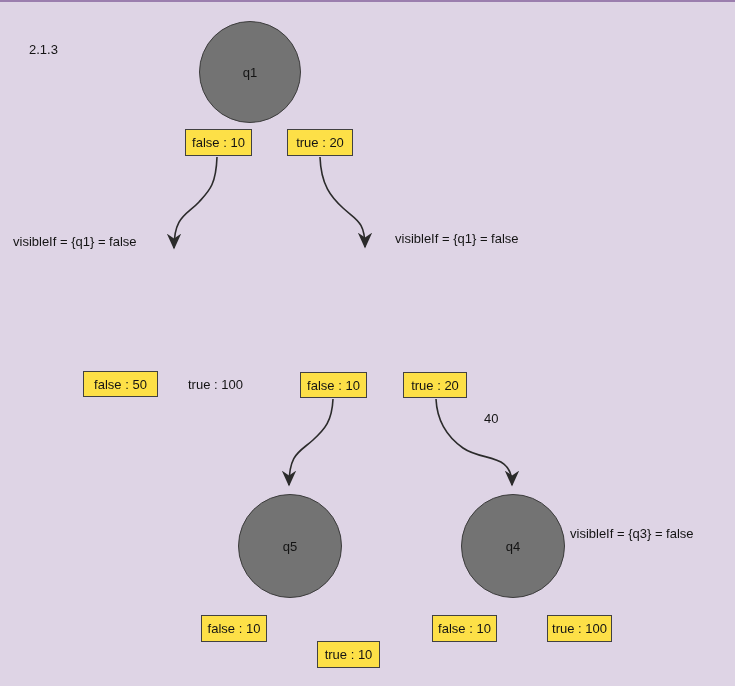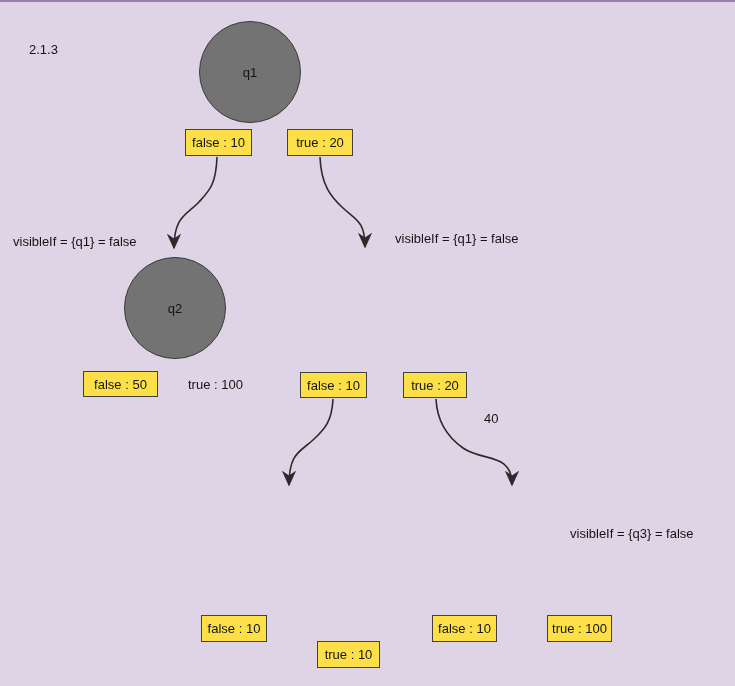--- a/index.html
+++ b/index.html
@@ -60,22 +60,25 @@
     <path d="M 320 155 C 321 183, 331 195, 343 206 C 356 218, 365 219, 365 245" fill="none" stroke="#2b2b2b" stroke-width="1.6" marker-end="url(#arrowhead)"></path>
     <path d="M 333 397 C 332 419, 325 427, 313 438 C 300 450, 289 451, 289 483" fill="none" stroke="#2b2b2b" stroke-width="1.6" marker-end="url(#arrowhead)"></path>
     <path d="M 436 397 C 437 419, 446 434, 463 446 C 483 460, 512 450, 512 483" fill="none" stroke="#2b2b2b" stroke-width="1.6" marker-end="url(#arrowhead)"></path>
   </svg>
 
   <div class="version" style="left:29px; top:40px;">2.1.3</div>
 
   <div class="node" style="left:199px; top:19px; width:102px; height:102px;">
     <span>q1</span>
   </div>
-  <div class="node" style="left:124px; top:255px; width:102px; height:102px;">
-    <span>q2</span>
+  <div class="node" style="left:238px; top:492px; width:104px; height:104px;">
+    <span>q5</span>
+  </div>
+  <div class="node" style="left:461px; top:492px; width:104px; height:104px;">
+    <span>q4</span>
   </div>
 
   <div class="vbox" style="left:185px; top:127px; width:67px; height:27px;">false : 10</div>
   <div class="vbox" style="left:287px; top:127px; width:66px; height:27px;">true : 20</div>
 
   <div class="vbox" style="left:83px; top:369px; width:75px; height:26px;">false : 50</div>
   <div class="plain-label" style="left:188px; top:375px;">true : 100</div>
 
   <div class="vbox" style="left:300px; top:370px; width:67px; height:26px;">false : 10</div>
   <div class="vbox" style="left:403px; top:370px; width:64px; height:26px;">true : 20</div>

